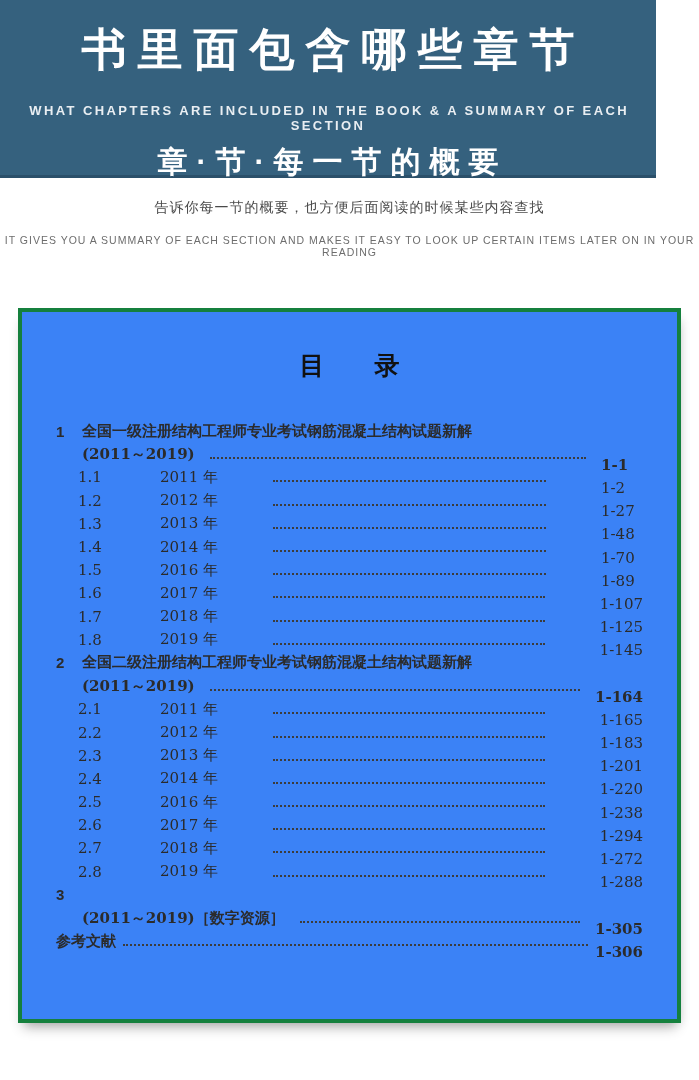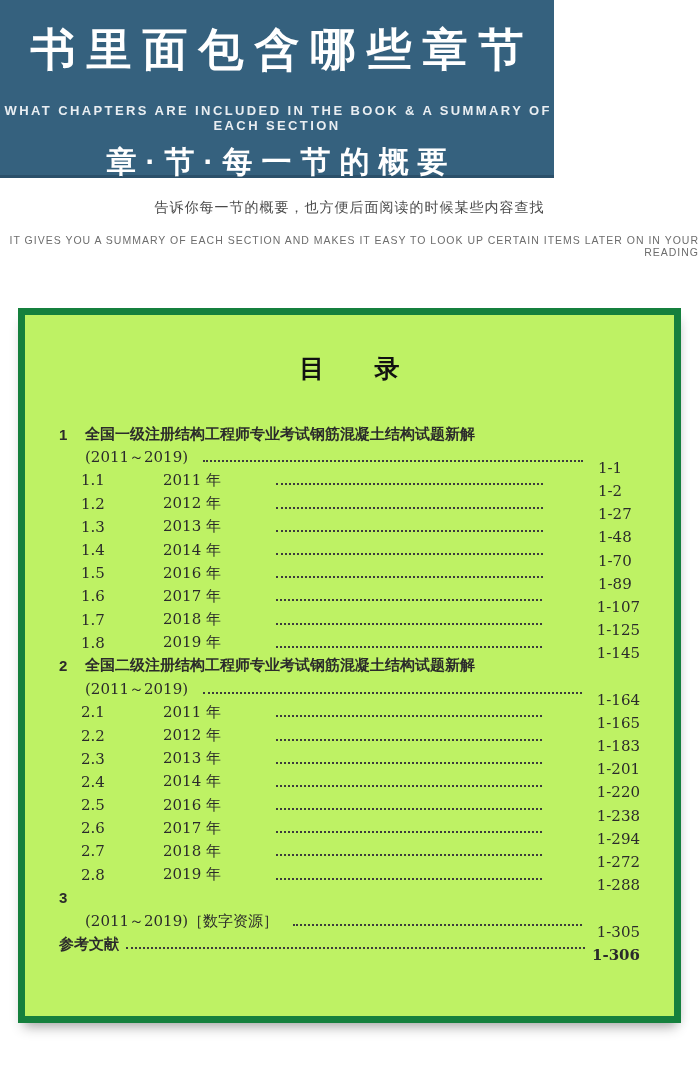--- a/index.html
+++ b/index.html
@@ -2,68 +2,68 @@
 <html><head>
 <meta charset="utf-8">
 <style>
   * { margin:0; padding:0; box-sizing:border-box; }
   html,body { background:#ffffff; }
   body { width:699px; height:1080px; font-family:"Liberation Sans", sans-serif; }
   .canvas { position:relative; width:699px; height:1080px; background:#fff; overflow:hidden; }
 
   
   .banner {
-    position:absolute; top:0; left:0; width:554px; height:178px;
+    position:absolute; top:0; left:0; width:656px; height:178px;
     background:#35617e; text-align:center;
     border-bottom:3px solid #2b506a;
   }
   .banner-title {
     margin-top:26px; color:#ffffff;
     font-family:"DejaVu Serif", serif; font-weight:700;
     font-size:45px; line-height:1.05; letter-spacing:11px; text-indent:11px;
   }
   .banner-en {
     margin-top:30px; color:#e9eef2; font-size:13px; font-weight:700;
     letter-spacing:2.4px; text-indent:2.4px;
   }
   .banner-cn {
     margin-top:9px; color:#ffffff; font-size:30px; font-weight:600;
     letter-spacing:9px; text-indent:9px;
   }
 
   
   .intro { position:absolute; top:178px; left:0; width:699px; text-align:center; }
   .intro-cn { margin-top:21px; color:#4a4a4a; font-size:14px; letter-spacing:1px; }
-  .intro-en { margin-top:17px; color:#6d6d6d; font-size:10.5px; letter-spacing:1px;text-align:right; }
+  .intro-en { margin-top:17px; color:#6d6d6d; font-size:10.5px; letter-spacing:1px; }
 
   
   .page-sheet {
     position:absolute; left:18px; top:308px; width:663px; height:715px;
-    background:#bef264; border:7px solid #15803d;
+    background:#3b82f6; border:4px solid #15803d;
     box-shadow:0 9px 12px -5px rgba(0,0,0,0.30), 5px 5px 10px -5px rgba(0,0,0,0.10);
     padding:40px 34px 0 34px;
   }
   .toc-title {
     text-align:center; color:#111111;
     font-family:"DejaVu Serif", serif; font-weight:700;
     font-size:25px; line-height:1.1; margin-bottom:40px;
   }
   .toc-rows { width:100%; }
   .toc-row { display:flex; align-items:center; height:23.2px; color:#2b2b2b; font-size:15px; }
   .toc-row .num   { flex:none; font-family:"DejaVu Serif", serif; }
   .toc-row .label { flex:none; white-space:nowrap; }
   .toc-row .dots  {
     flex:1 1 auto; height:0; border-bottom:2px dotted #3c3c3c;
     margin:0 7px; transform:translateY(4px);
   }
   .toc-row .page  { flex:none; min-width:42px; text-align:left; font-family:"DejaVu Serif", serif;margin-top:21px; }
 
   .type-chapter { font-weight:700; }
   .type-chapter .num { width:26px; font-family:"Liberation Sans", sans-serif; }
-  .type-cont    { font-weight:400; padding-left:26px;gap:8px; }
+  .type-cont    { font-weight:700; padding-left:26px;gap:8px; }
   .type-cont .label { font-family:"DejaVu Serif", serif; }
   .type-sub     { padding-left:22px; font-family:"DejaVu Serif", serif;gap:48px; }
   .type-sub .num { width:34px; }
   .type-ref     { font-weight:700; }
 </style>
 </head>
 <body>
 
 <div class="canvas">
 

